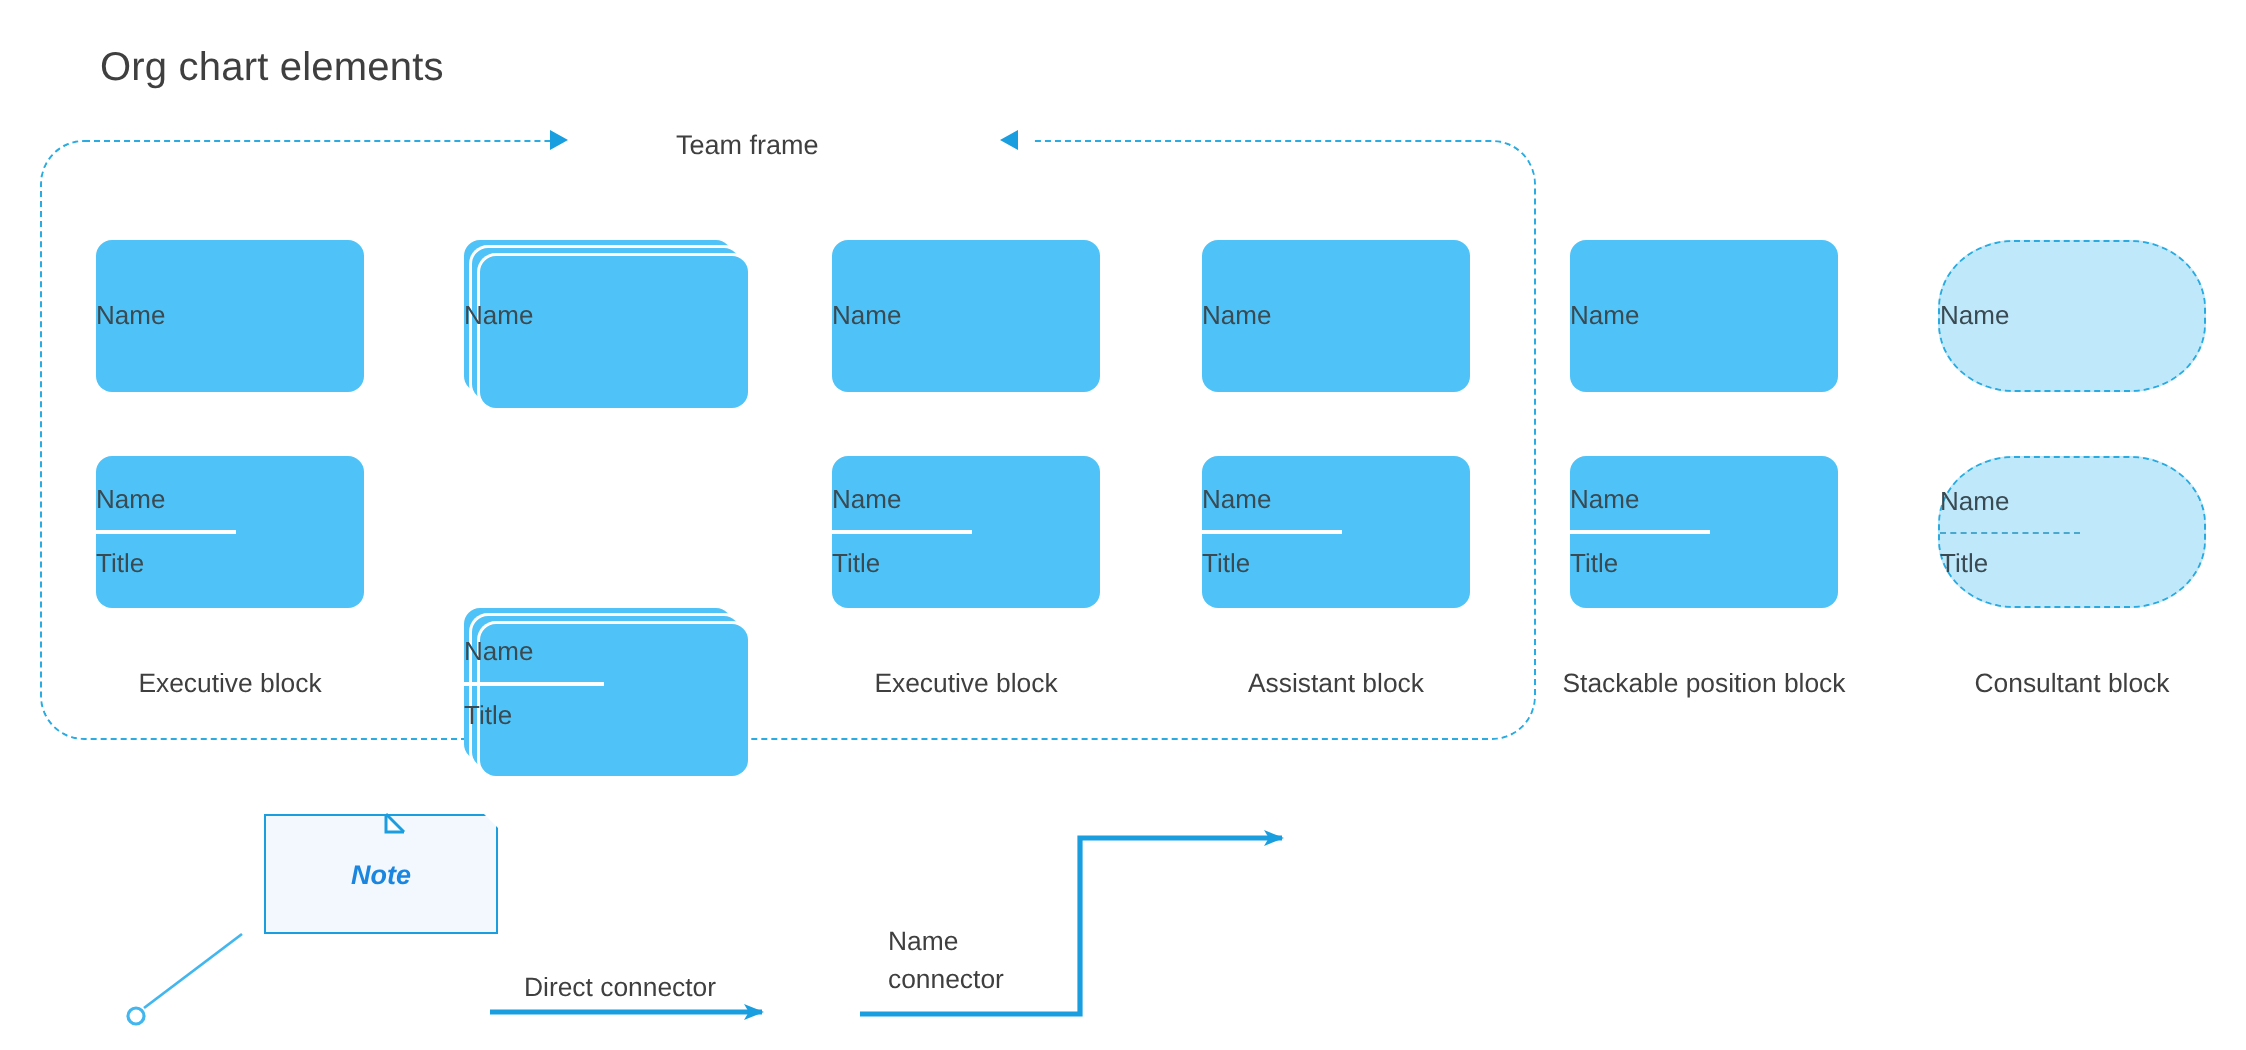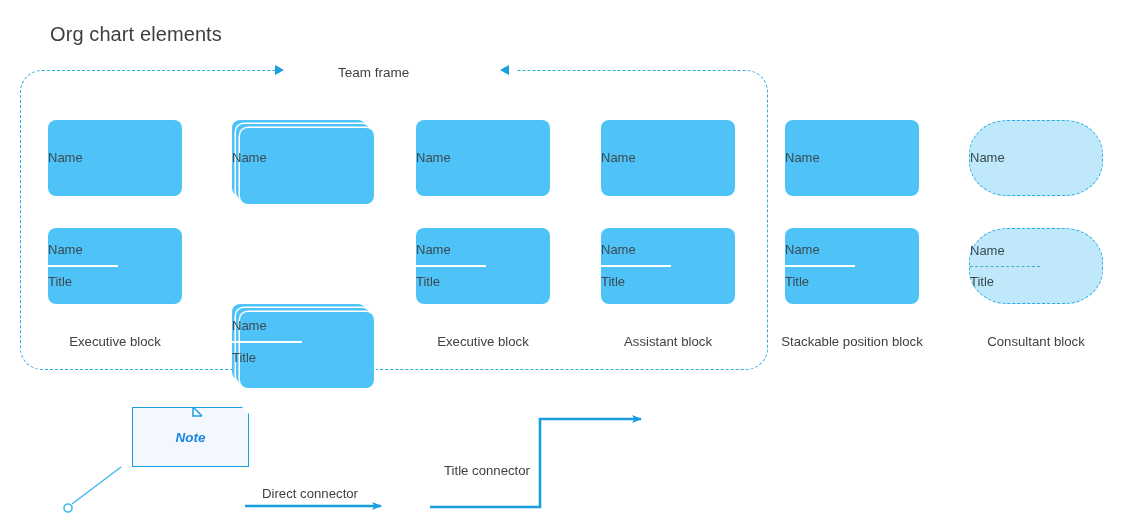--- a/index.html
+++ b/index.html
@@ -313,21 +313,21 @@
   </div>
   <div class="group-label">Consultant block</div>
 </div>
 
 <div id="note">
   <span id="note-label">Note</span>
   <span id="note-fold"></span>
 </div>
 
 <div id="direct-connector-label">Direct connector</div>
-<div id="smart-connector-label">Title connector</div>
+<div id="smart-connector-label">Name connector</div>
 
 <svg id="vector-layer" width="1123" height="525" viewBox="0 0 1123 525">
   <defs>
     <marker id="arrow-head" markerWidth="10" markerHeight="8" refX="9" refY="4" orient="auto" markerUnits="userSpaceOnUse">
       <path d="M0,0 L10,4 L0,8 L2.4,4 Z" fill="#199ee0"></path>
     </marker>
   </defs>
 
   <g>
     <path d="M193,407 L202,416 L193,416 Z" fill="#ffffff" stroke="none"></path>

